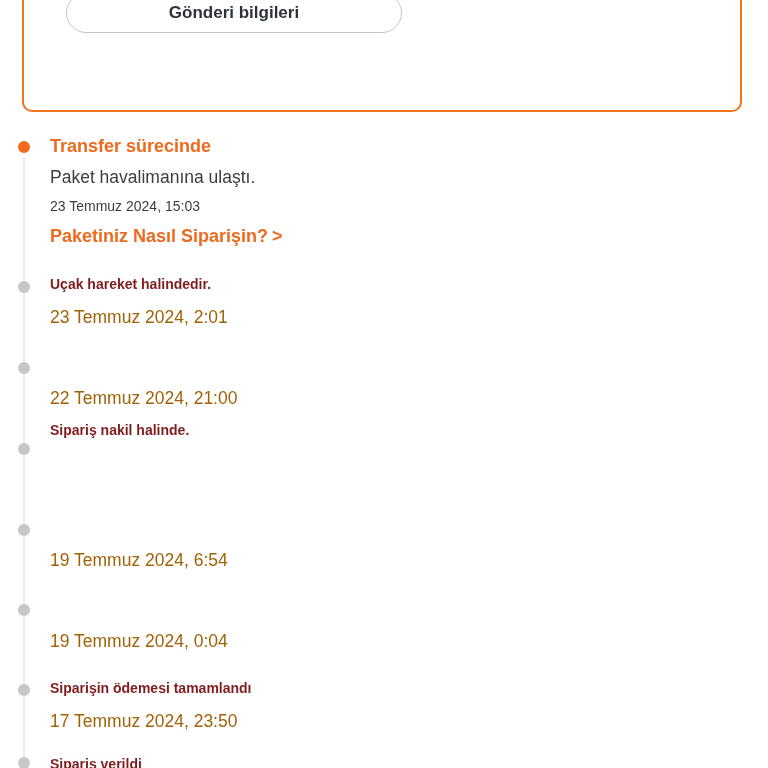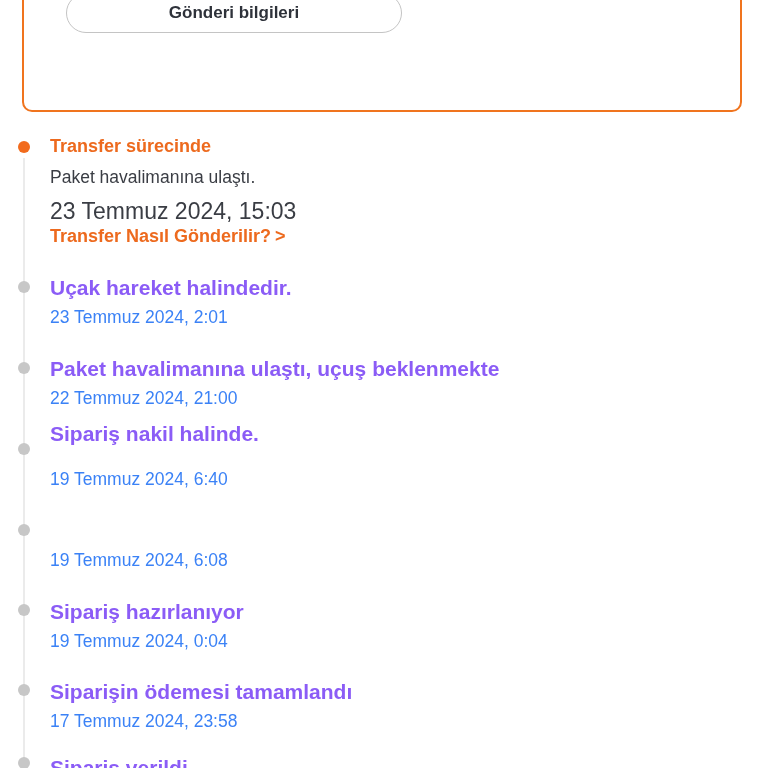--- a/index.html
+++ b/index.html
@@ -17,67 +17,64 @@
 
   
   .tl-line { position:absolute; left:23px; top:158px; width:2px; height:612px; background:#ebebeb; }
   .dot { position:absolute; left:18px; width:12px; height:12px; border-radius:50%; }
   .dot-active { background:#f26b1d; }
   .dot-gray  { background:#c7c7c7; }
 
   .txt { position:absolute; left:50px; white-space:nowrap; }
   .a-title { font-size:18px; font-weight:700; color:#ed6a1e; }
   .a-desc  { font-size:17.5px; color:#3a3d44; }
-  .a-date  { font-size:23px; color:#3a3d44; }
+  .a-date  { font-size:14px; color:#3a3d44; }
   .a-link  { font-size:18px; font-weight:600; color:#ed6a1e; cursor:pointer; }
   .a-link .chev { font-weight:600; margin-left:4px; }
-  .t-title { font-size:21px; font-weight:600; color:#8b5cf6; }
-  .t-date  { font-size:17.5px; color:#3b82f6; }
+  .t-title { font-size:14px; font-weight:600; color:#7f1d1d; }
+  .t-date  { font-size:17.5px; color:#a16207; }
 </style>
 </head>
 <body>
 
 <div class="page">
 
   <div class="notice-box">
 
     <button class="notice-btn">
       <span>Gönderi bilgileri</span>
     </button>
   </div>
 
   <div class="tl-line"></div>
 
   <span class="dot dot-active" style="top:141px"></span>
   <div class="txt a-desc" style="top:167px">Paket havalimanına ulaştı.</div>
   <div class="txt a-title" style="top:136px">Transfer sürecinde</div>
   <div class="txt a-date" style="top:198px">23 Temmuz 2024, 15:03</div>
   <div class="txt a-link" style="top:226px">
-    <span>Transfer Nasıl Gönderilir?</span><span class="chev">&gt;</span>
+    <span>Paketiniz Nasıl Siparişin?</span><span class="chev">&gt;</span>
   </div>
 
   <span class="dot dot-gray" style="top:281px"></span>
   <div class="txt t-title" style="top:276px">Uçak hareket halindedir.</div>
   <div class="txt t-date" style="top:307px">23 Temmuz 2024, 2:01</div>
 
   <span class="dot dot-gray" style="top:362px"></span>
-  <div class="txt t-title" style="top:357px">Paket havalimanına ulaştı, uçuş beklenmekte</div>
   <div class="txt t-date" style="top:388px">22 Temmuz 2024, 21:00</div>
 
   <span class="dot dot-gray" style="top:443px"></span>
   <div class="txt t-title" style="top:422px">Sipariş nakil halinde.</div>
-  <div class="txt t-date" style="top:469px">19 Temmuz 2024, 6:40</div>
 
   <span class="dot dot-gray" style="top:524px"></span>
-  <div class="txt t-date" style="top:550px">19 Temmuz 2024, 6:08</div>
+  <div class="txt t-date" style="top:550px">19 Temmuz 2024, 6:54</div>
 
   <span class="dot dot-gray" style="top:604px"></span>
-  <div class="txt t-title" style="top:600px">Sipariş hazırlanıyor</div>
   <div class="txt t-date" style="top:631px">19 Temmuz 2024, 0:04</div>
 
   <span class="dot dot-gray" style="top:684px"></span>
   <div class="txt t-title" style="top:680px">Siparişin ödemesi tamamlandı</div>
-  <div class="txt t-date" style="top:711px">17 Temmuz 2024, 23:58</div>
+  <div class="txt t-date" style="top:711px">17 Temmuz 2024, 23:50</div>
 
   <span class="dot dot-gray" style="top:757px"></span>
   <div class="txt t-title" style="top:756px">Sipariş verildi</div>
 
 </div>
 
 </body></html>

